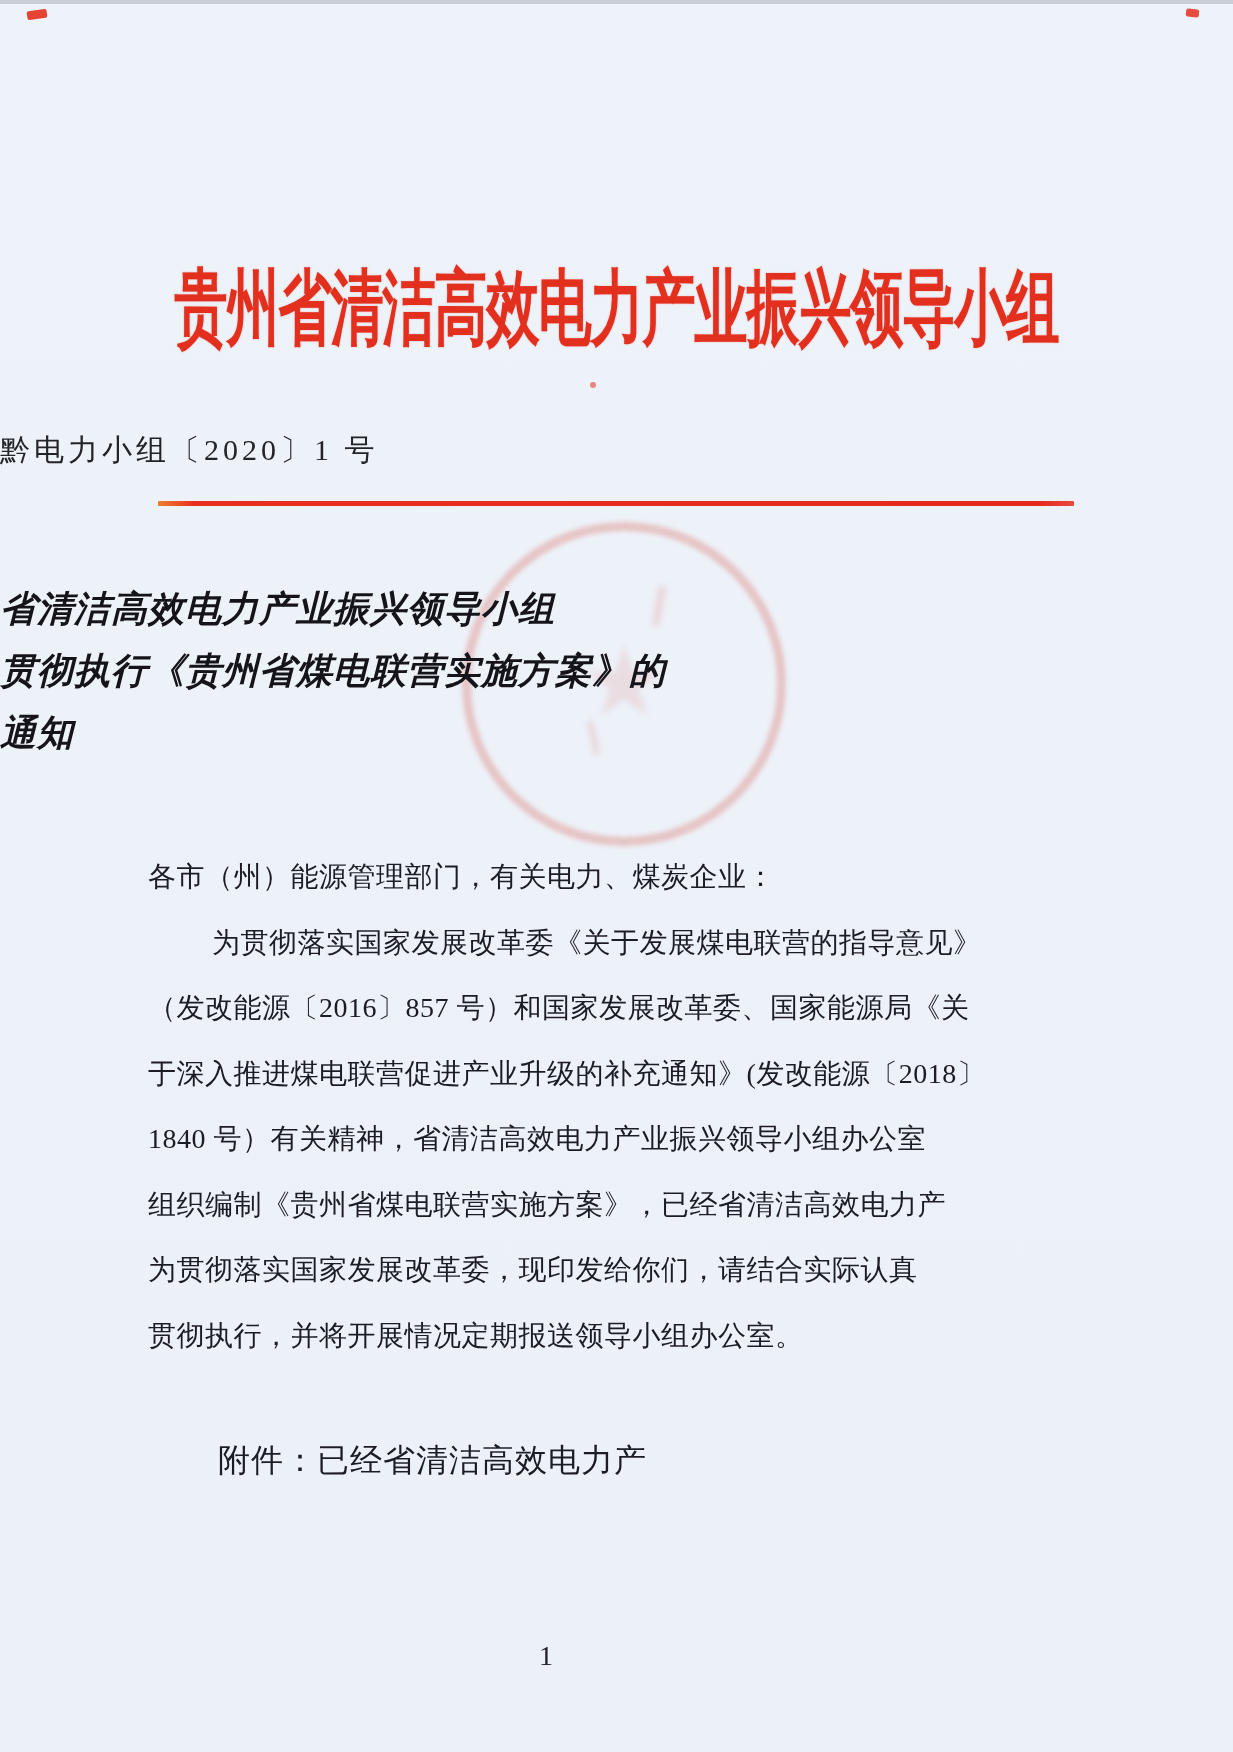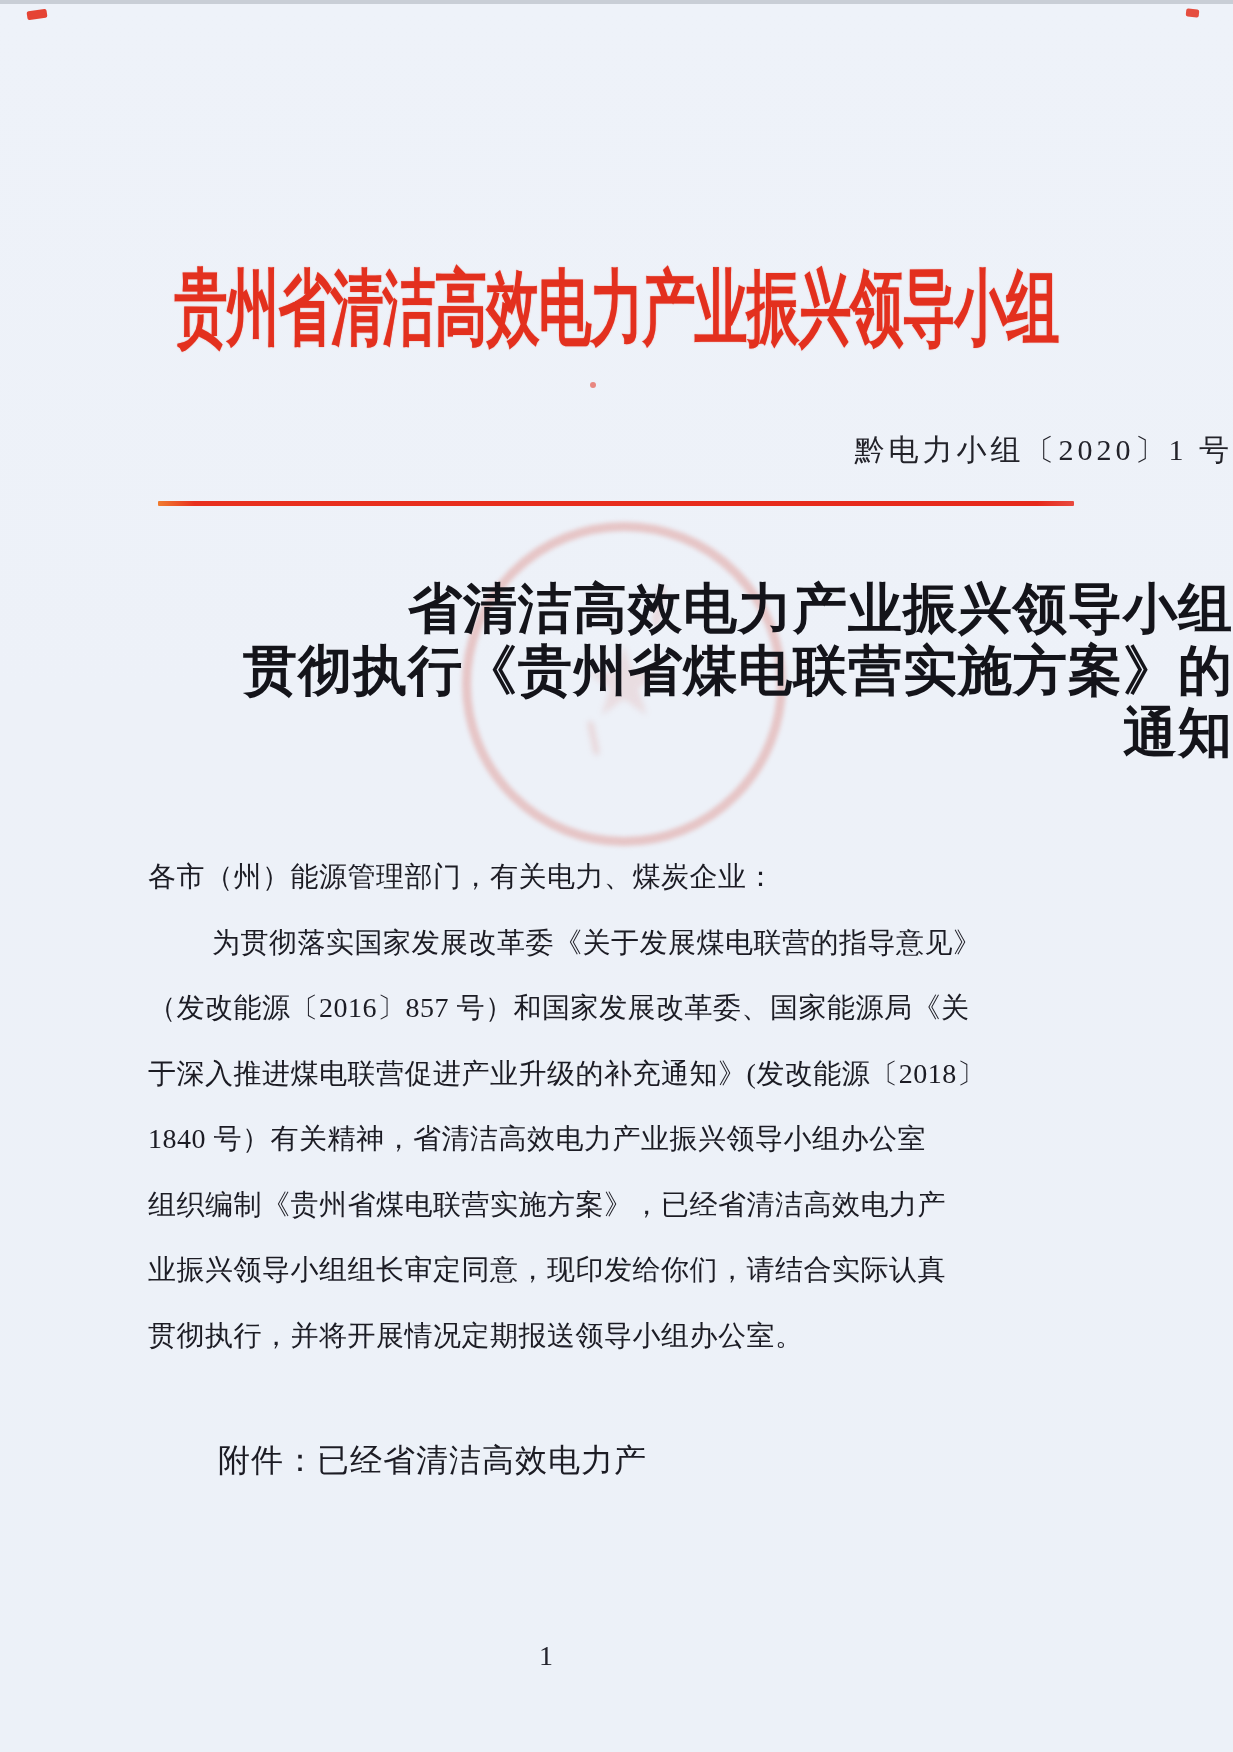--- a/index.html
+++ b/index.html
@@ -30,21 +30,21 @@
     transform:scaleY(1.55);
     transform-origin:top center;
     white-space:nowrap;
     text-shadow:0 0 1px rgba(227,48,30,.6);
   }
   .doc-number{
     position:absolute;
     top:426px;
     left:0;
     width:100%;
-    text-align:right;
+    text-align:left;
     font-size:30px;
     letter-spacing:4px;
     color:#23232a;
   }
   .red-line{
     position:absolute;
     top:497px;
     left:158px;
     width:916px;
     height:5px;
@@ -79,26 +79,27 @@
     border-radius:2px;
   }
   .seal-mark.m1{left:185px;top:55px;width:6px;height:40px;transform:rotate(10deg);}
   .seal-mark.m2{left:120px;top:190px;width:5px;height:34px;transform:rotate(-12deg);}
   
   .doc-title{
     position:absolute;
     top:574px;
     left:0;
     width:100%;
-    text-align:right;
-    font-size:54px;
+    text-align:left;
+    font-size:36px;
     font-weight:bold;
     line-height:62px;
     color:#14141a;
     letter-spacing:1px;
+    font-style:italic;
   }
   
   .body-text{
     position:absolute;
     top:840px;
     left:148px;
     width:940px;
     font-size:28px;
     line-height:65.5px;
     color:#1c1c24;
@@ -159,21 +160,21 @@
     <div>通知</div>
   </div>
 
   <div class="body-text">
     <div class="body-line">各市（州）能源管理部门，有关电力、煤炭企业：</div>
     <div class="body-line indent">为贯彻落实国家发展改革委《关于发展煤电联营的指导意见》</div>
     <div class="body-line">（发改能源〔2016〕857 号）和国家发展改革委、国家能源局《关</div>
     <div class="body-line">于深入推进煤电联营促进产业升级的补充通知》(发改能源〔2018〕</div>
     <div class="body-line">1840 号）有关精神，省清洁高效电力产业振兴领导小组办公室</div>
     <div class="body-line">组织编制《贵州省煤电联营实施方案》，已经省清洁高效电力产</div>
-    <div class="body-line">业振兴领导小组组长审定同意，现印发给你们，请结合实际认真</div>
+    <div class="body-line">为贯彻落实国家发展改革委，现印发给你们，请结合实际认真</div>
     <div class="body-line">贯彻执行，并将开展情况定期报送领导小组办公室。</div>
   </div>
 
   <div class="attachment">附件：已经省清洁高效电力产</div>
 
   <div class="page-number">1</div>
 
 </div>
 
 </body></html>

